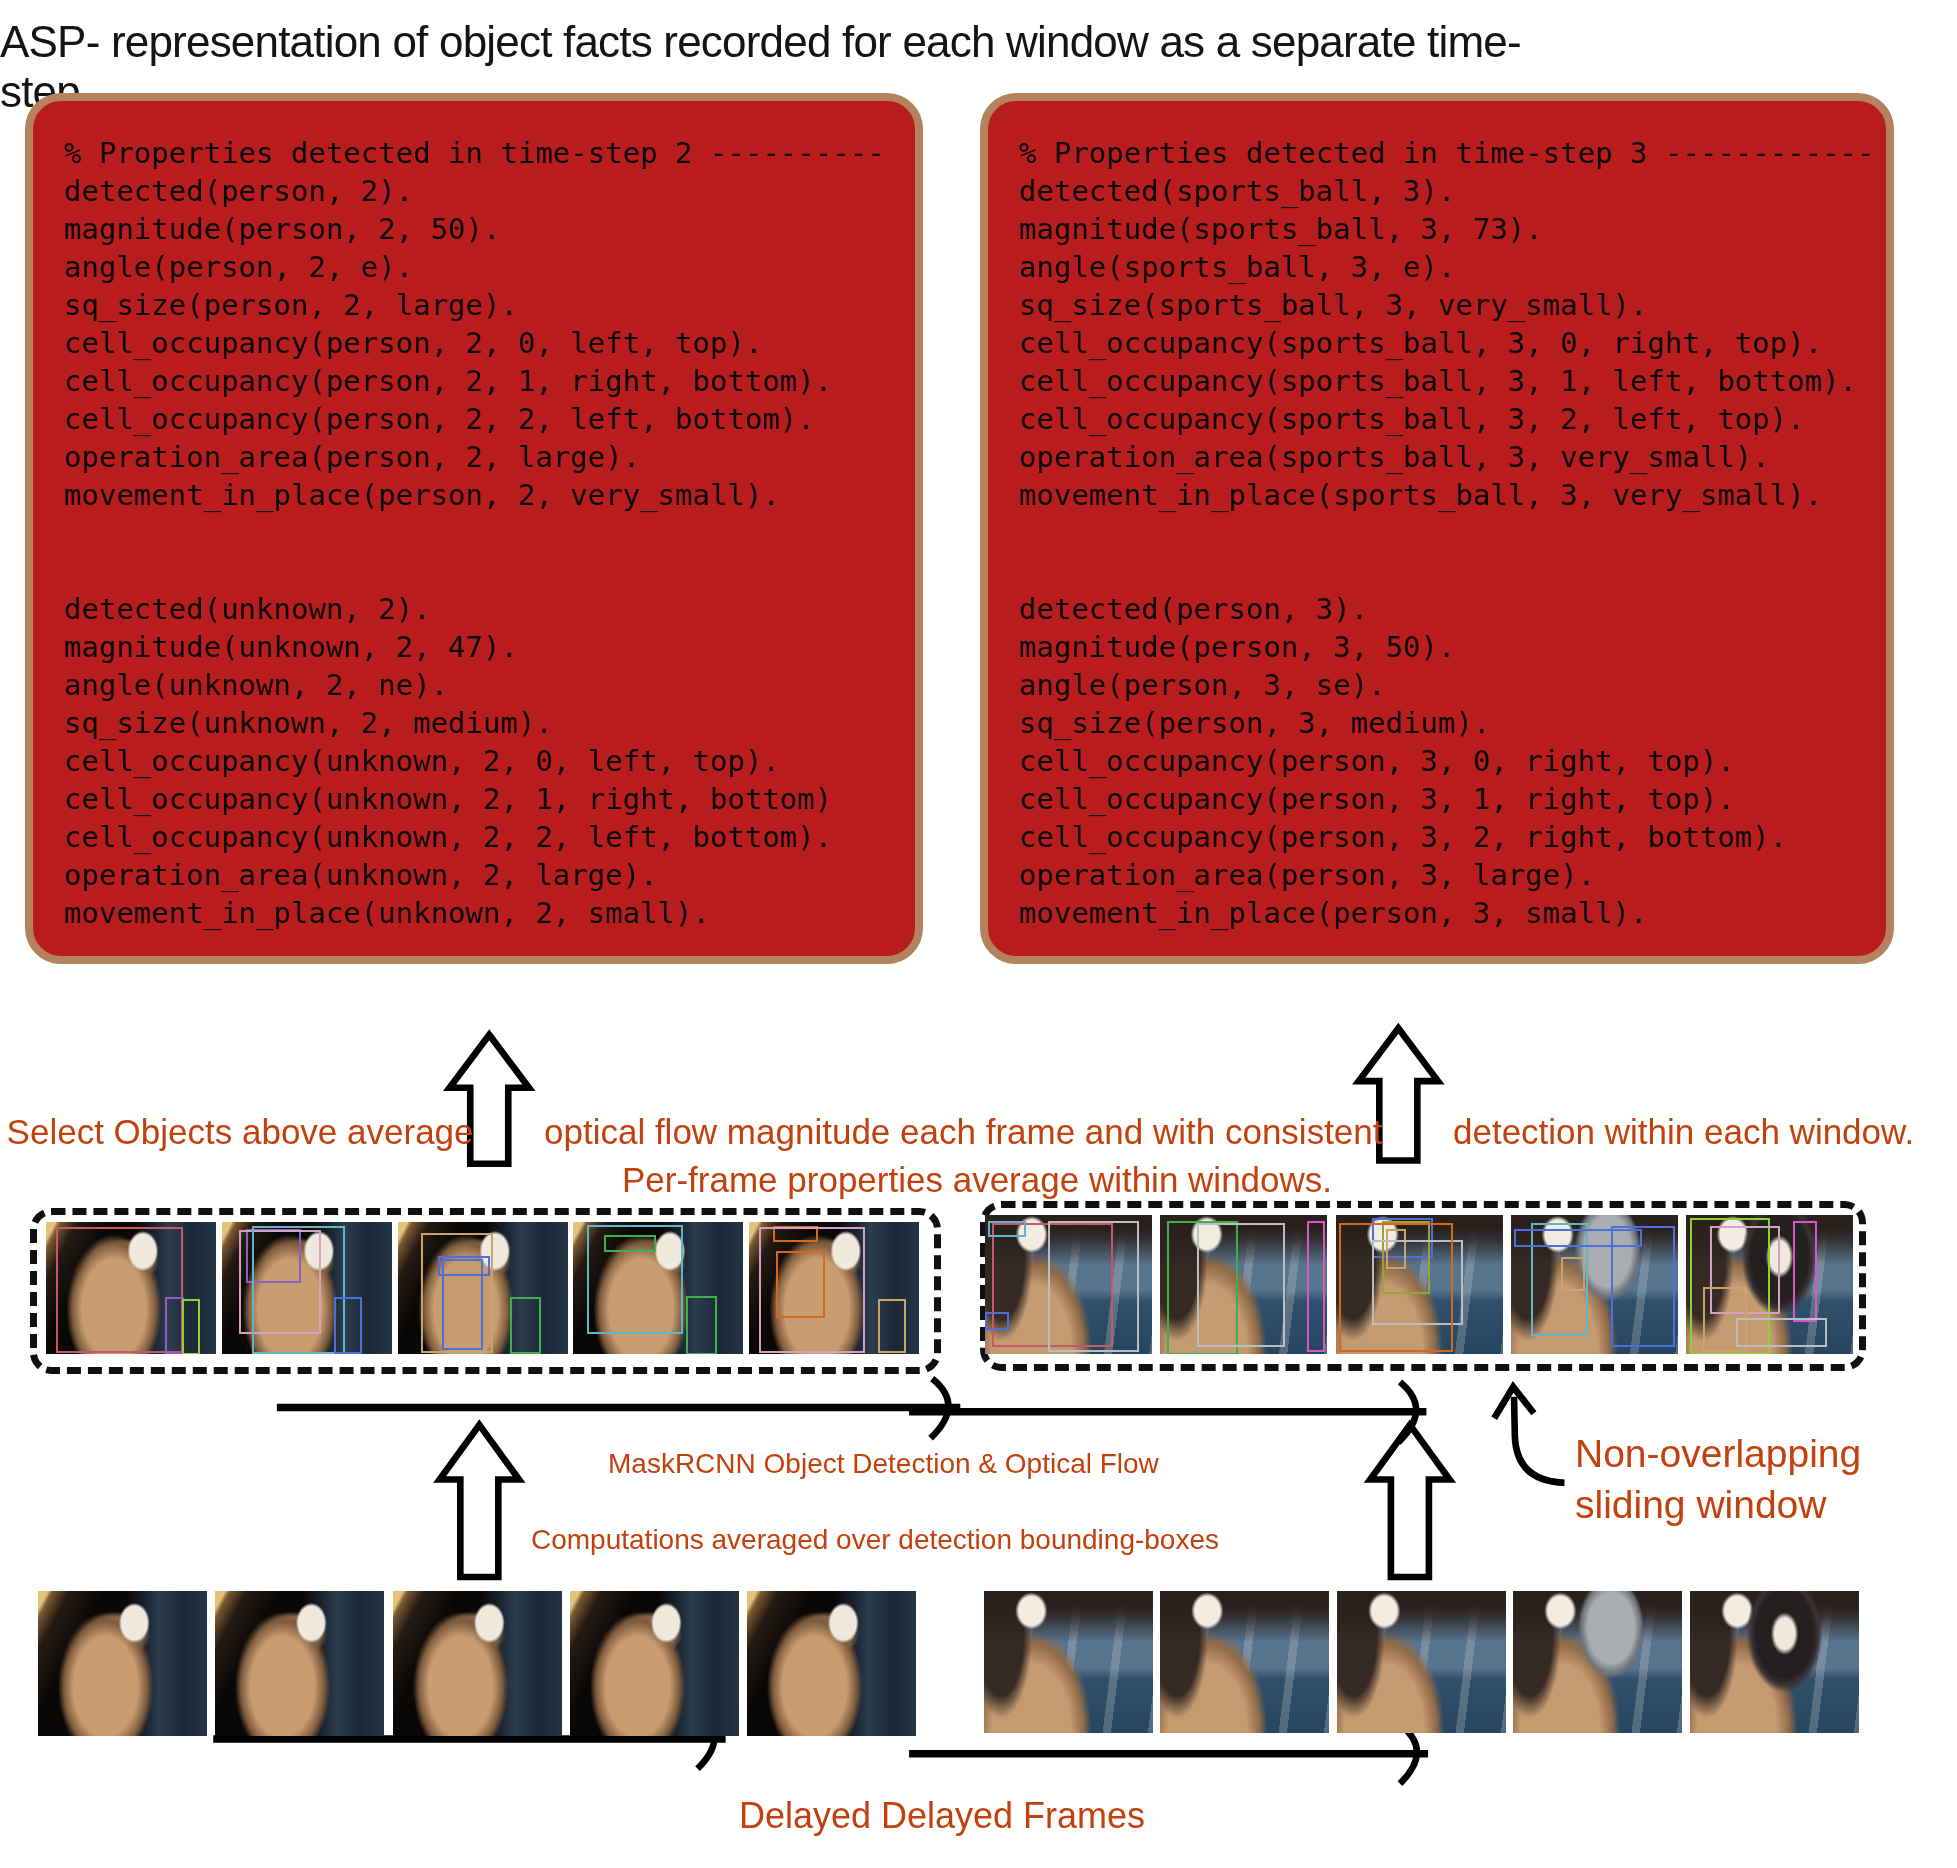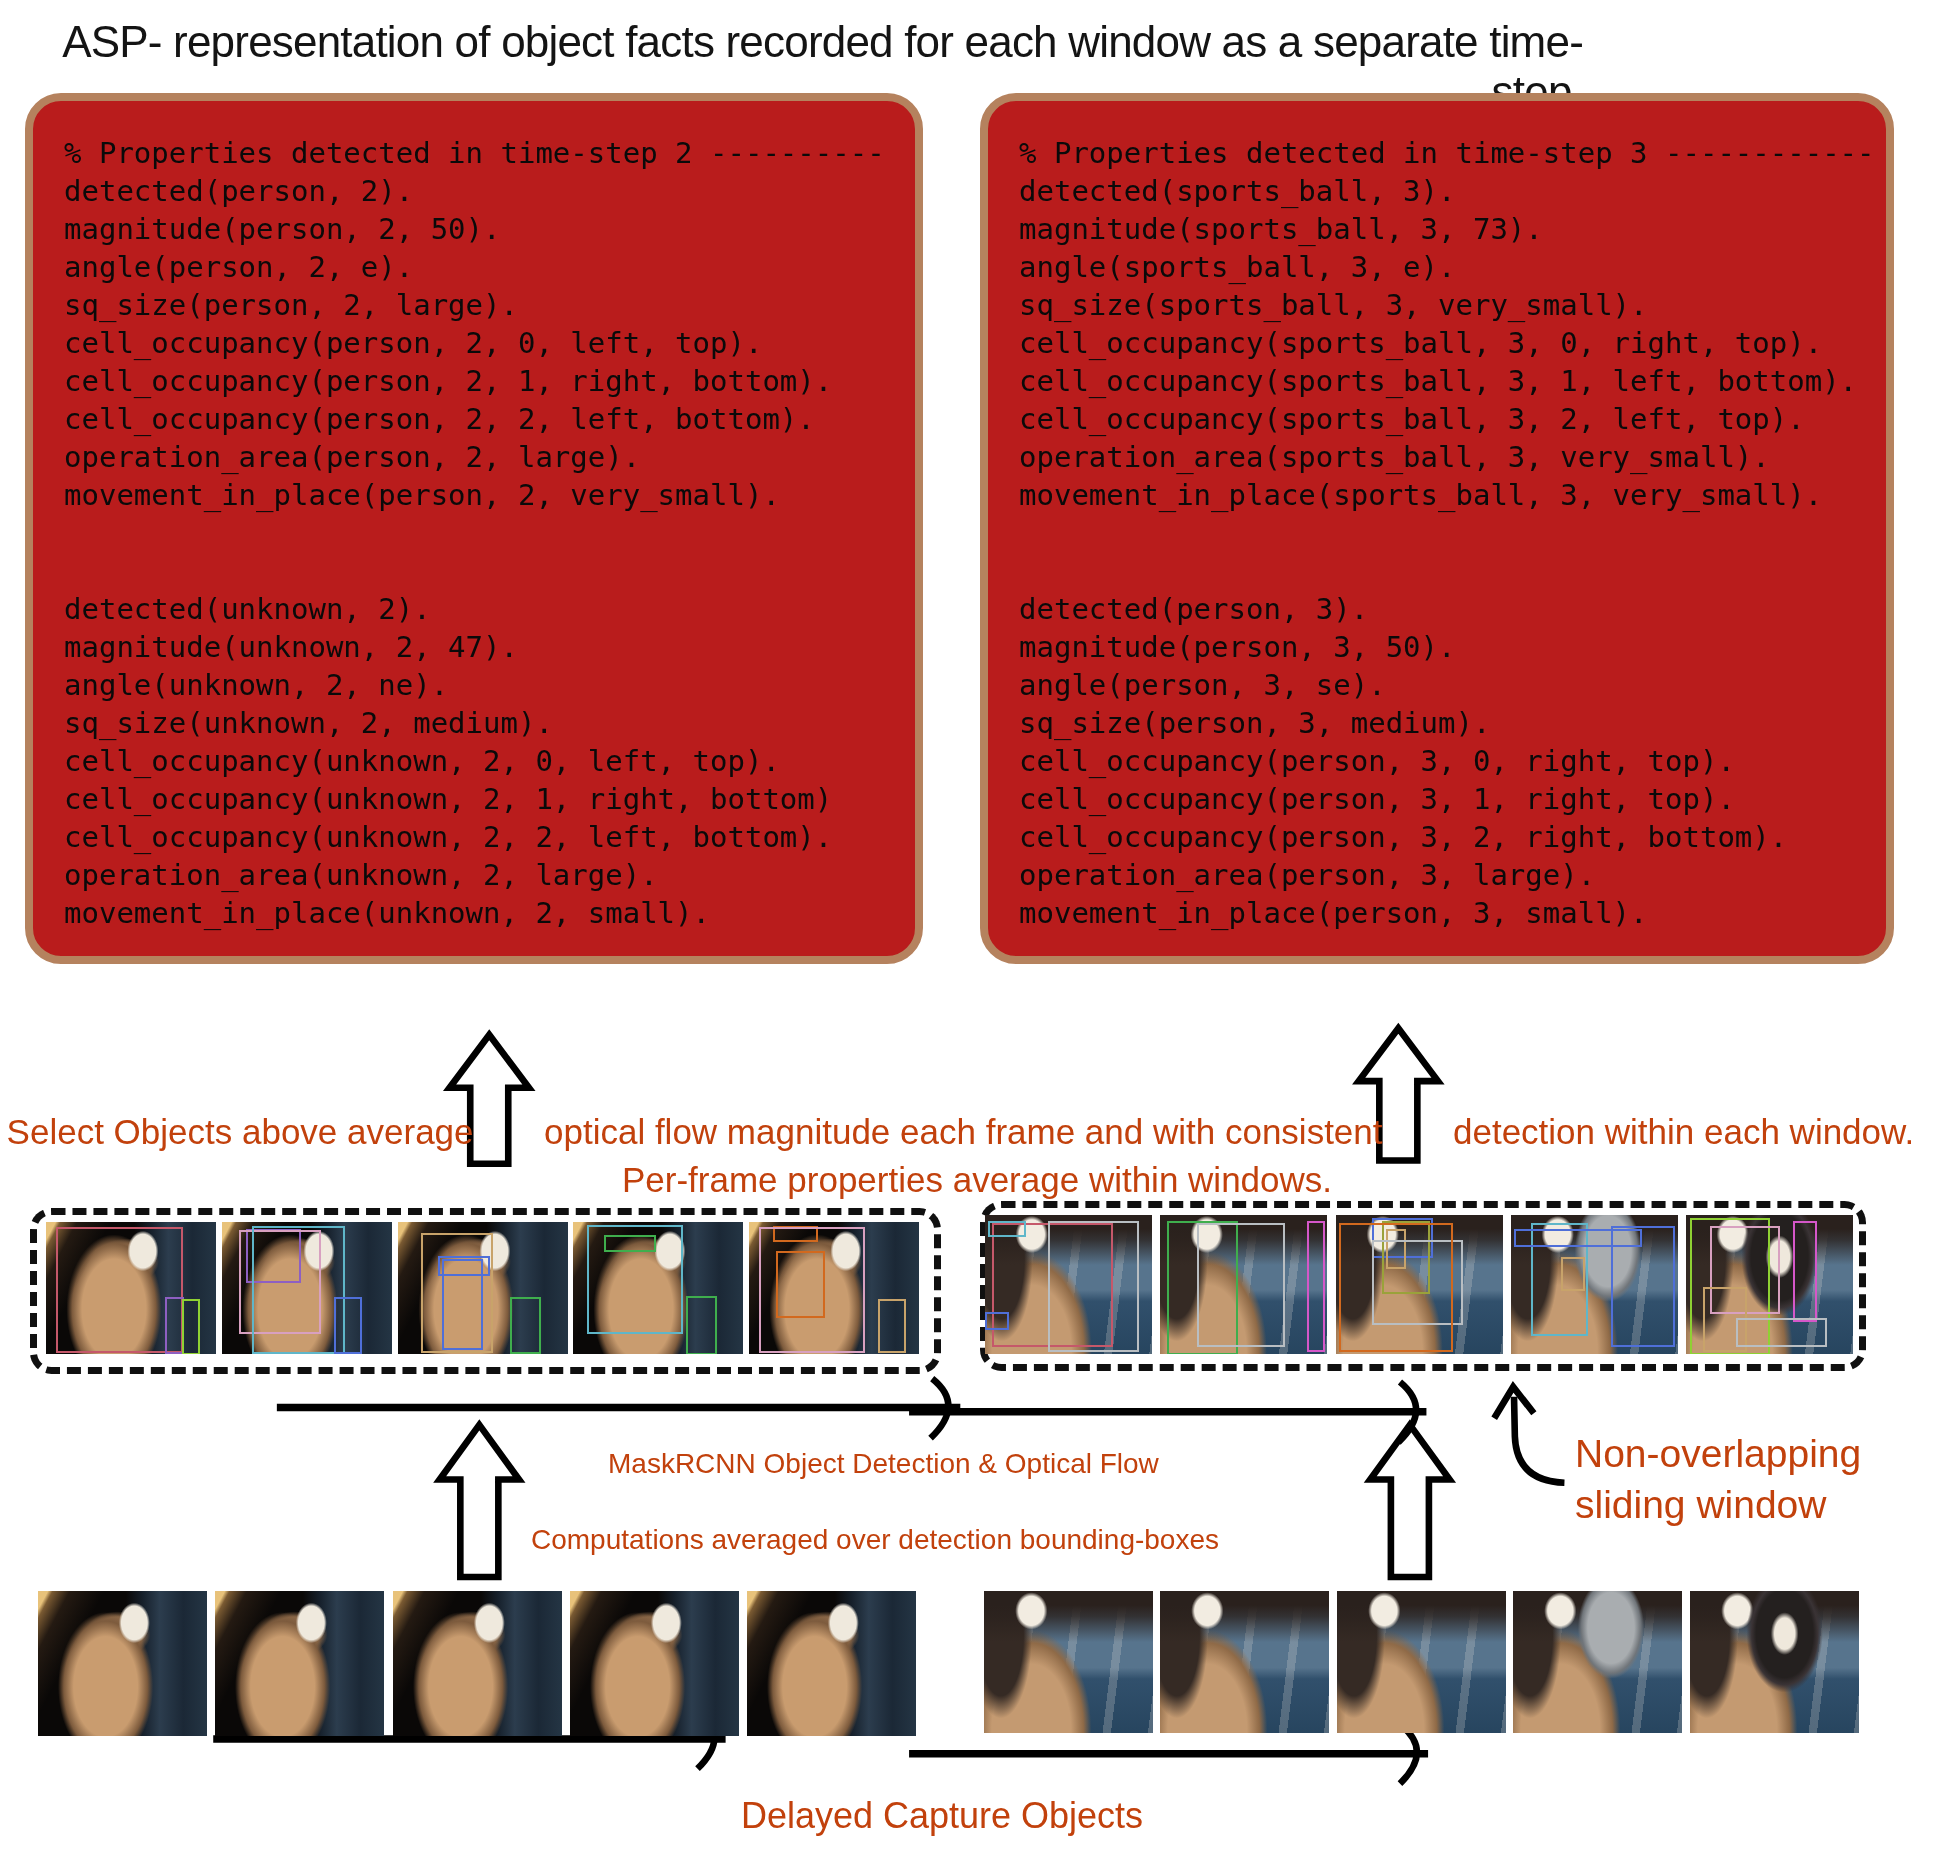--- a/index.html
+++ b/index.html
@@ -1,21 +1,21 @@
 <!DOCTYPE html>
 <html style="font-size:13.2px"><head>
 <meta charset="utf-8">
 <style>
   html,body{margin:0;padding:0}
   body{width:1957px;height:1868px;position:relative;background:#ffffff;
        font-family:"Liberation Sans",sans-serif;color:#111;overflow:hidden}
   .abs{position:absolute}
 
   
-  #title{left:0;top:16.5px;width:1583px;text-align:right;font-size:44px;
+  #title{left:0;top:16.5px;width:1583px;text-align:left;font-size:44px;
          letter-spacing:-0.8px;color:#141414}
 
   
   .asp-box{border:8.3px solid #b5825e;border-radius:36px;background:#b91c1c;box-sizing:border-box}
   #box-l{left:25px;top:93px;width:898px;height:871px}
   #box-r{left:980px;top:93px;width:914px;height:871px}
   .asp-box pre{margin:0;padding:33px 0 0 31px;font-family:"DejaVu Sans Mono",monospace;
                font-size:29px;line-height:38px;color:#0a0a0a;white-space:pre}
 
   
@@ -238,14 +238,14 @@
   <div class="frame dark" style="width:169px;height:145px"></div>
 </div>
 <div class="abs strip" style="left:984px;top:1591px;gap:7.4px">
   <div class="frame blue" style="width:169px;height:142px"></div>
   <div class="frame blue" style="width:169px;height:142px"></div>
   <div class="frame blue" style="width:169px;height:142px"></div>
   <div class="frame blue p4" style="width:169px;height:142px"></div>
   <div class="frame blue p5" style="width:169px;height:142px"></div>
 </div>
 
-<div class="abs lbl" id="lbl-delayed" style="left:727px;top:1795px;width:430px">Delayed Capture Objects</div>
+<div class="abs lbl" id="lbl-delayed" style="left:727px;top:1795px;width:430px">Delayed Delayed Frames</div>
 
 
 </body></html>

